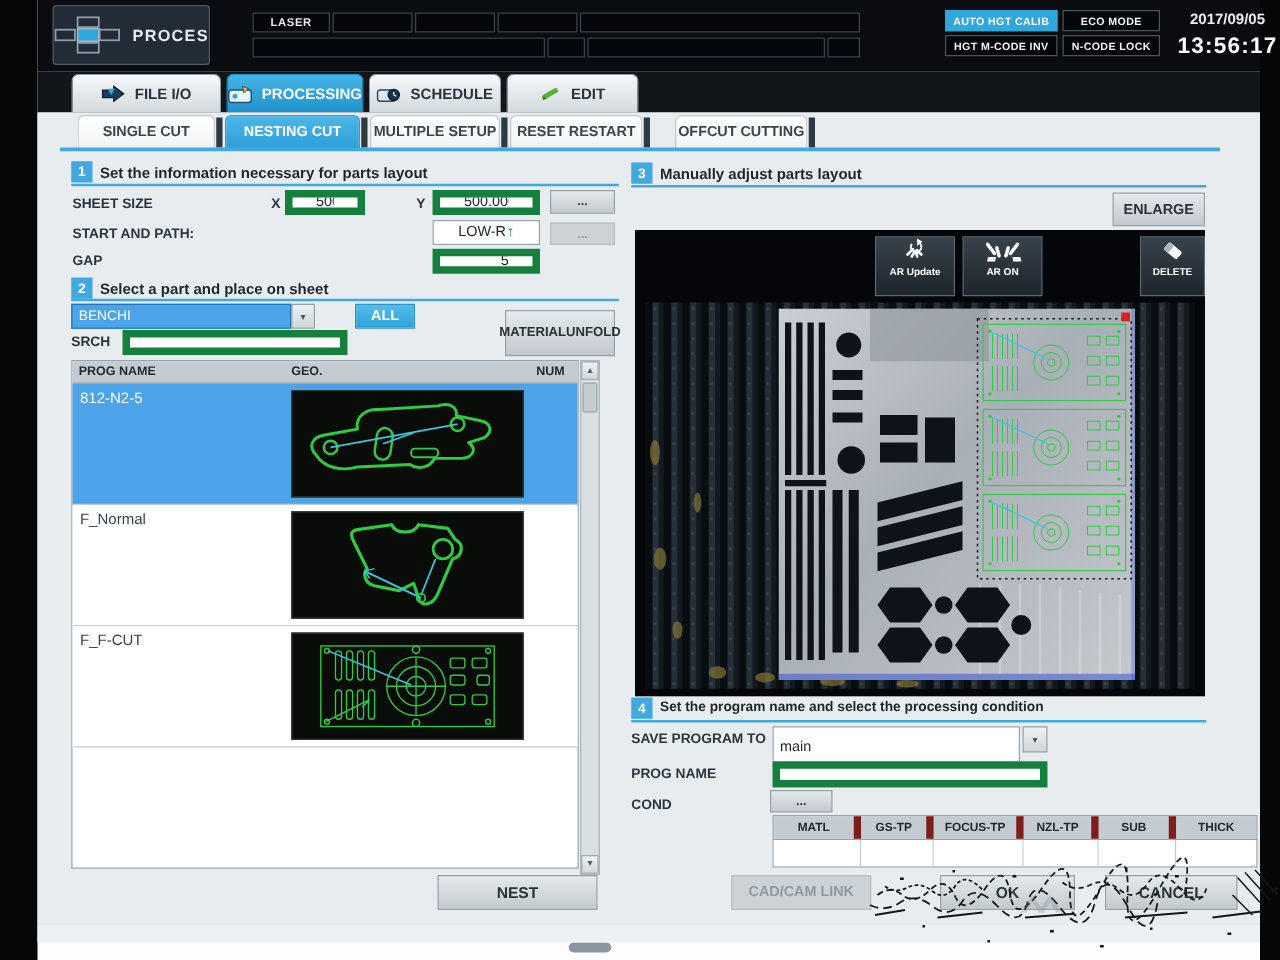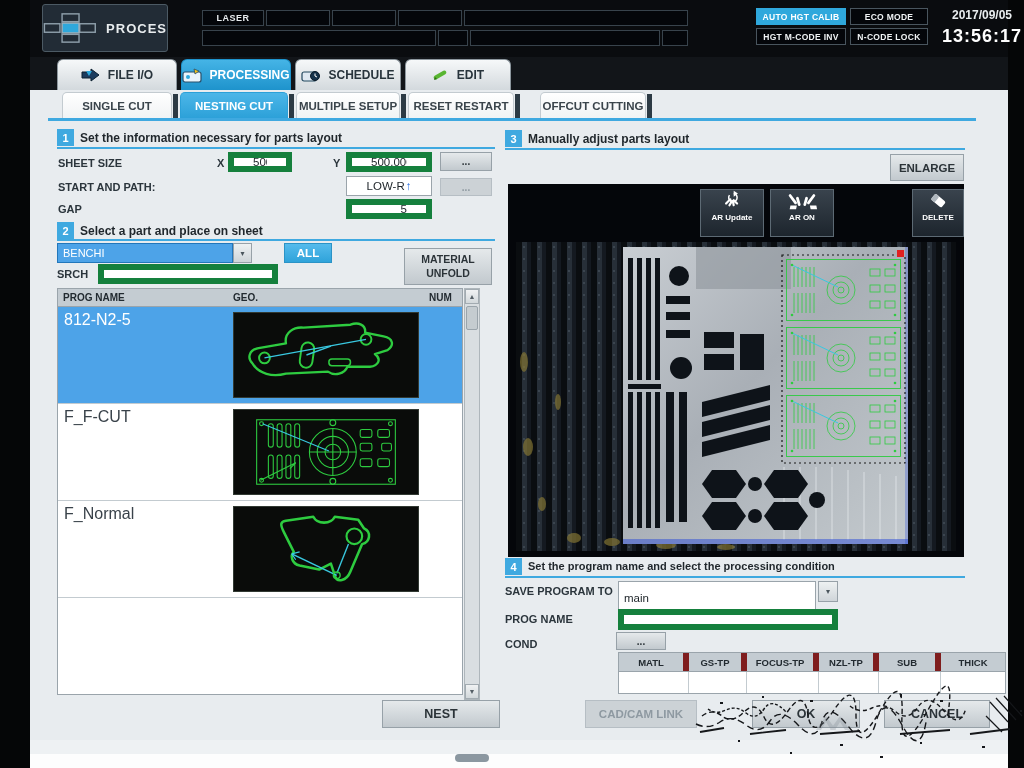--- a/index.html
+++ b/index.html
@@ -42,21 +42,21 @@
   .btn.disabled{background:#ccd2d6;color:#8e99a1;border-color:#b6bec4;}
   .btn.blue{background:linear-gradient(#55bbec,#2fa3da);border-color:#2b93c6;color:#fff;}
   .combo{background:#4da3e8;border:1px solid #2277bb;color:#fff;font-size:11px;display:flex;align-items:center;padding:0 5px;}
   .dropbtn{background:linear-gradient(#eef1f2,#cfd5d9);border:1px solid #97a1a8;color:#4a555c;font-size:8px;display:flex;align-items:center;justify-content:center;cursor:pointer;}
   
   .ptable{border:1px solid #9aa4ab;background:#fff;}
   .phead{background:#c4ccd2;border-bottom:1px solid #9aa4ab;display:flex;font-size:10px;font-weight:bold;color:#222a30;}
   .phead div{padding:3px 5px;}
   .prow{display:flex;border-bottom:1px solid #c3cbd0;background:#fff;}
   .prow.selected{background:#4da3e8;}
-  .pname{font-size:16px;color:#39424a;padding:4px 6px;}
+  .pname{font-size:12px;color:#39424a;padding:4px 6px;}
   .prow.selected .pname{color:#fff;}
   .geo{background:#0a0c0a;border:1px solid #323a33;}
   .scrolltrack{background:#d9dee1;border:1px solid #aeb6bb;}
   .scrollbtn{background:linear-gradient(#f0f2f3,#d2d8db);border:1px solid #a2abb1;color:#555f66;font-size:7px;display:flex;align-items:center;justify-content:center;cursor:pointer;}
   .scrollthumb{background:#c5ccd0;border:1px solid #9aa4ab;border-radius:2px;}
   
   .campanel{background:#000;}
   .toolbtn{background:linear-gradient(#39434d,#1d252d);border:1px solid #5d6a74;display:flex;flex-direction:column;align-items:center;justify-content:flex-end;padding-bottom:14px;gap:1px;cursor:pointer;}
   .toolbtn .tlabel{color:#fff;font-size:8px;font-weight:bold;white-space:nowrap;}
   
@@ -184,21 +184,21 @@
 
   <div class="abs numbox" style="left:57px;top:222px;width:17px;height:17px;">2</div>
   <div class="abs sectitle" style="left:80px;top:224px;">Select a part and place on sheet</div>
   <div class="abs secline" style="left:57px;top:239px;width:438px;height:2px;"></div>
 
   <div class="abs combo" style="left:57px;top:243px;width:176px;height:20px;">BENCHI</div>
   <div class="abs dropbtn" style="left:233px;top:243px;width:19px;height:20px;">
       <span>▾</span>
     </div>
   <div class="abs btn blue" style="left:284px;top:243px;width:48px;height:20px;">ALL</div>
-  <div class="abs btn" style="left:404px;top:248px;width:88px;height:37px;flex-direction:column;line-height:1.25;font-size:10.5px;">
+  <div class="abs btn" style="left:404px;top:248px;width:88px;height:37px;line-height:1.25;font-size:10.5px;">
     <span>MATERIAL</span>
     <span>UNFOLD</span>
   </div>
   <div class="abs lbl" style="left:57px;top:268px;">SRCH</div>
   <div class="abs" style="left:98px;top:264px;width:180px;height:20px;">
     <input class="inputbox" value="" style="">
   </div>
 
   <div class="abs ptable" style="left:57px;top:288px;width:406px;height:407px;">
     <div class="phead">
@@ -211,20 +211,35 @@
       <div style="width:170px;" class="pname">812-N2-5</div>
       <div style="width:196px;padding:5px;">
         <svg class="geo" width="186" height="86" viewBox="0 0 186 86">
           <path d="M18,52 C12,46 14,38 24,36 L52,31 C50,20 60,14 70,15 L118,12 C126,9 134,12 133,20 L152,24 C162,26 163,33 156,38 L143,42 C150,47 147,54 138,55 L115,55 C112,62 102,65 95,60 L52,62 C38,66 24,62 18,52 Z" fill="none" stroke="#2ecc40" stroke-width="2.4" stroke-linejoin="round"></path>
           <circle cx="30" cy="46" r="5.5" fill="none" stroke="#2ecc40" stroke-width="2"></circle>
           <circle cx="134" cy="27" r="5.5" fill="none" stroke="#2ecc40" stroke-width="2"></circle>
           <rect x="67" y="30" width="13" height="26" rx="6.5" transform="rotate(8 73 43)" fill="none" stroke="#2ecc40" stroke-width="2"></rect>
           <rect x="96" y="47" width="22" height="7" rx="3" fill="none" stroke="#2ecc40" stroke-width="1.6"></rect>
           <path d="M30,46 L134,27" stroke="#39c8e0" stroke-width="1.4"></path>
           <path d="M73,43 L98,34" stroke="#39c8e0" stroke-width="1.4"></path>
+        </svg>
+      </div>
+      <div style="width:38px;" class="pname"></div>
+    </div>
+
+    <div class="prow" style="height:97px;">
+      <div style="width:170px;" class="pname">F_Normal</div>
+      <div style="width:196px;padding:5px;">
+        <svg class="geo" width="186" height="86" viewBox="0 0 186 86">
+          <path d="M52,14 L80,10 C84,18 98,18 102,10 L126,13 L132,22 C140,26 138,36 130,38 L118,66 C114,76 104,78 102,70 L98,58 L86,64 L66,60 C58,58 56,50 60,46 L50,26 C46,18 46,15 52,14 Z" fill="none" stroke="#2ecc40" stroke-width="2.6" stroke-linejoin="round"></path>
+          <circle cx="122" cy="30" r="8" fill="none" stroke="#2ecc40" stroke-width="2.2"></circle>
+          <path d="M58,48 L104,70" stroke="#39c8e0" stroke-width="1.6"></path>
+          <path d="M58,48 L66,46 M58,48 L62,54" stroke="#39c8e0" stroke-width="1.2"></path>
+          <path d="M116,38 L104,68" stroke="#39c8e0" stroke-width="1.4"></path>
+          <circle cx="104" cy="70" r="3.5" fill="none" stroke="#2ecc40" stroke-width="1.4"></circle>
         </svg>
       </div>
       <div style="width:38px;" class="pname"></div>
     </div>
 
     <div class="prow" style="height:97px;">
       <div style="width:170px;" class="pname">F_F-CUT</div>
       <div style="width:196px;padding:5px;">
         <svg class="geo" width="186" height="86" viewBox="0 0 186 86">
           <g stroke="#2ecc40" stroke-width="1.1" fill="none">
@@ -256,48 +271,33 @@
               <circle cx="27" cy="72" r="2"></circle>
               <circle cx="159" cy="72" r="2"></circle>
           </g>
           <path d="M28,14 L96,42" stroke="#39c8e0" stroke-width="1.2"></path>
           <path d="M26,72 L62,54 L56,60" stroke="#2ecc40" stroke-width="1.2" fill="none"></path>
         </svg>
       </div>
       <div style="width:38px;" class="pname"></div>
     </div>
 
-    <div class="prow" style="height:97px;">
-      <div style="width:170px;" class="pname">F_Normal</div>
-      <div style="width:196px;padding:5px;">
-        <svg class="geo" width="186" height="86" viewBox="0 0 186 86">
-          <path d="M52,14 L80,10 C84,18 98,18 102,10 L126,13 L132,22 C140,26 138,36 130,38 L118,66 C114,76 104,78 102,70 L98,58 L86,64 L66,60 C58,58 56,50 60,46 L50,26 C46,18 46,15 52,14 Z" fill="none" stroke="#2ecc40" stroke-width="2.6" stroke-linejoin="round"></path>
-          <circle cx="122" cy="30" r="8" fill="none" stroke="#2ecc40" stroke-width="2.2"></circle>
-          <path d="M58,48 L104,70" stroke="#39c8e0" stroke-width="1.6"></path>
-          <path d="M58,48 L66,46 M58,48 L62,54" stroke="#39c8e0" stroke-width="1.2"></path>
-          <path d="M116,38 L104,68" stroke="#39c8e0" stroke-width="1.4"></path>
-          <circle cx="104" cy="70" r="3.5" fill="none" stroke="#2ecc40" stroke-width="1.4"></circle>
-        </svg>
-      </div>
-      <div style="width:38px;" class="pname"></div>
-    </div>
-
   </div>
 
   <div class="abs scrolltrack" style="left:464px;top:288px;width:16px;height:412px;">
     <div class="abs scrollbtn" style="left:0;top:0;width:14px;height:15px;">
         <span>▲</span>
       </div>
     <div class="abs scrollthumb" style="left:1px;top:17px;width:12px;height:24px;"></div>
     <div class="abs scrollbtn" style="left:0;top:395px;width:14px;height:15px;">
         <span>▼</span>
       </div>
   </div>
 
-  <div class="abs btn" style="left:350px;top:700px;width:118px;height:28px;font-size:12.5px;margin-left:32px;">NEST</div>
+  <div class="abs btn" style="left:350px;top:700px;width:128px;height:28px;font-size:12.5px;">NEST</div>
 
   <div class="abs numbox" style="left:505px;top:130px;width:17px;height:17px;">3</div>
   <div class="abs sectitle" style="left:528px;top:132px;">Manually adjust parts layout</div>
   <div class="abs secline" style="left:505px;top:148px;width:460px;height:2px;"></div>
   <div class="abs btn" style="left:890px;top:154px;width:74px;height:27px;font-size:11.5px;">ENLARGE</div>
 
   <div class="abs campanel" style="left:508px;top:184px;width:456px;height:373px;">
     <svg width="456" height="373" viewBox="0 0 456 373">
       <defs>
         <pattern id="slats" width="15" height="12" patternUnits="userSpaceOnUse">

